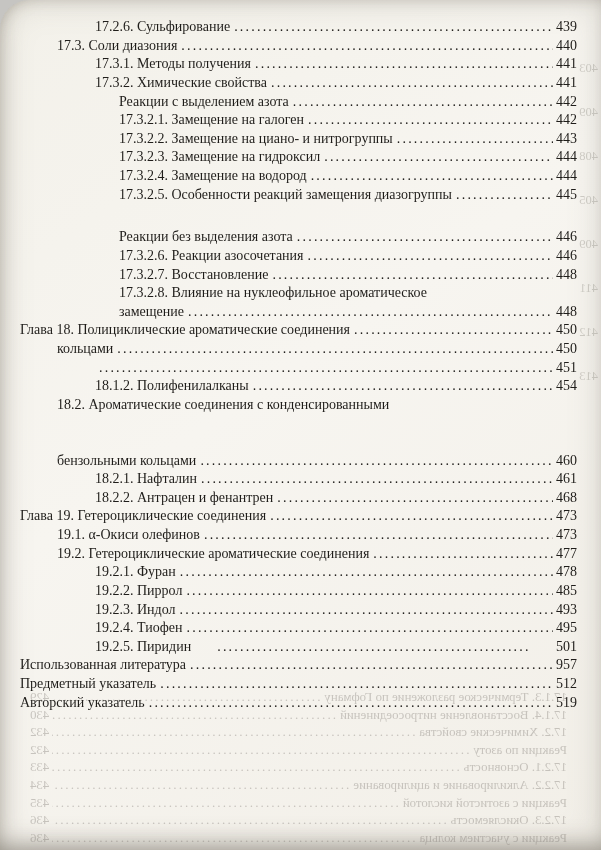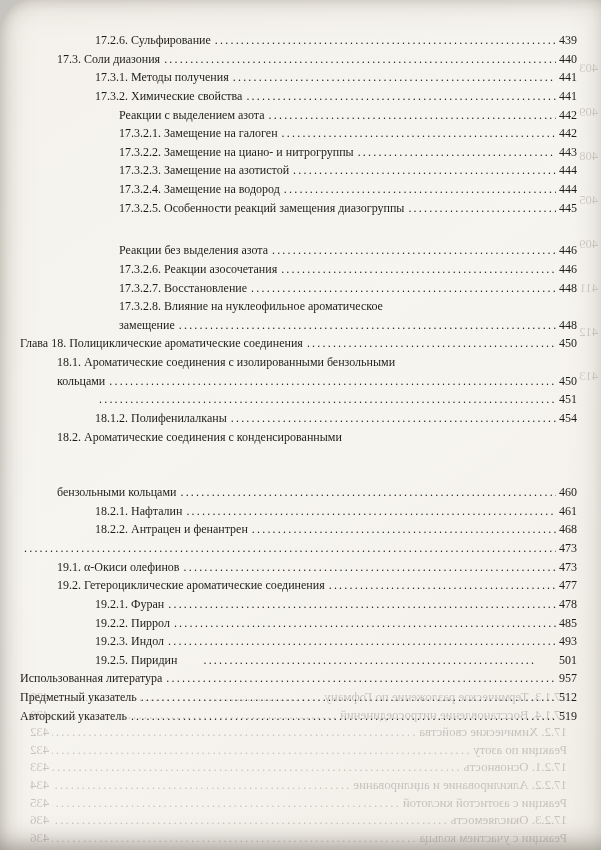--- a/index.html
+++ b/index.html
@@ -15,22 +15,22 @@
     background: linear-gradient(145deg, #f3f1ea 0%, #f7f5f0 45%, #f2efe8 100%);
     border-top-left-radius: 30px;
     box-shadow:
       inset 0 0 34px rgba(125,118,106,.22),
       inset 0 -16px 22px -12px rgba(95,90,80,.5),
       inset 14px 0 22px -16px rgba(125,118,106,.38),
       inset 0 10px 16px -12px rgba(125,118,106,.35);
     overflow: hidden;
   }
   .toc {
-    position: absolute; left: 20px; right: 24px; top: 31px;
-    font-size: 12px; line-height: 18.62px;
+    position: absolute; left: 20px; right: 24px; top: 18px;
+    font-size: 14px; line-height: 18.62px;
     color: #1f1d1a;
   }
   .row { display: flex; }
   .t { white-space: nowrap; }
   .dots { flex: 1 1 auto; overflow: hidden; white-space: nowrap; margin: 0 3px 0 4px; }
   .dots::after {
     content: "......................................................................................................................................................";
     letter-spacing: 2.2px;
     color: inherit;
   }
@@ -97,21 +97,21 @@
     <span class="t">17.3.2.1. Замещение на галоген</span>
     <span class="dots"></span>
     <span class="pg">442</span>
   </div>
       <div class="row" style="padding-left: 99px;">
     <span class="t">17.3.2.2. Замещение на циано- и нитрогруппы</span>
     <span class="dots"></span>
     <span class="pg">443</span>
   </div>
       <div class="row" style="padding-left: 99px;">
-    <span class="t">17.3.2.3. Замещение на азотистой</span>
+    <span class="t">17.3.2.3. Замещение на гидроксил</span>
     <span class="dots"></span>
     <span class="pg">444</span>
   </div>
       <div class="row" style="padding-left: 99px;">
     <span class="t">17.3.2.4. Замещение на водород</span>
     <span class="dots"></span>
     <span class="pg">444</span>
   </div>
       <div class="row" style="padding-left: 99px;">
     <span class="t">17.3.2.5. Особенности реакций замещения диазогруппы</span>
@@ -141,24 +141,20 @@
     <span class="t">замещение</span>
     <span class="dots"></span>
     <span class="pg">448</span>
   </div>
       <div class="row" style="padding-left: 0px;">
     <span class="t">Глава 18. Полициклические ароматические соединения</span>
     <span class="dots"></span>
     <span class="pg">450</span>
   </div>
       <div class="row" style="padding-left: 37px;">
-    <span class="t">18.1. Ароматические соединения с изолированными бензольными</span>
-
-  </div>
-      <div class="row" style="padding-left: 37px;">
     <span class="t">кольцами</span>
     <span class="dots"></span>
     <span class="pg">450</span>
   </div>
       <div class="row" style="padding-left: 75px;">
     <span class="dots"></span>
     <span class="pg">451</span>
   </div>
       <div class="row" style="padding-left: 75px; align-items: center;">
     <span class="t">18.1.2. Полифенилалканы</span>
@@ -178,20 +174,21 @@
     <span class="t">18.2.1. Нафталин</span>
     <span class="dots"></span>
     <span class="pg">461</span>
   </div>
       <div class="row" style="padding-left: 75px;">
     <span class="t">18.2.2. Антрацен и фенантрен</span>
     <span class="dots"></span>
     <span class="pg">468</span>
   </div>
       <div class="row" style="padding-left: 0px;">
+    <span class="t">Глава 19. Гетероциклические соединения</span>
     <span class="dots"></span>
     <span class="pg">473</span>
   </div>
       <div class="row" style="padding-left: 37px;">
     <span class="t">19.1. α-Окиси олефинов</span>
     <span class="dots"></span>
     <span class="pg">473</span>
   </div>
       <div class="row" style="padding-left: 37px;">
     <span class="t">19.2. Гетероциклические ароматические соединения</span>
@@ -205,20 +202,25 @@
   </div>
       <div class="row" style="padding-left: 75px;">
     <span class="t">19.2.2. Пиррол</span>
     <span class="dots"></span>
     <span class="pg">485</span>
   </div>
       <div class="row" style="padding-left: 75px;">
     <span class="t">19.2.3. Индол</span>
     <span class="dots"></span>
     <span class="pg">493</span>
+  </div>
+      <div class="row" style="padding-left: 75px;">
+    <span class="t">19.2.4. Тиофен</span>
+    <span class="dots"></span>
+    <span class="pg">495</span>
   </div>
       <div class="row" style="padding-left: 75px; gap: 22px;">
     <span class="t">19.2.5. Пиридин</span>
     <span class="dots"></span>
     <span class="pg">501</span>
   </div>
       <div class="row" style="padding-left: 0px;">
     <span class="t">Использованная литература</span>
     <span class="dots"></span>
     <span class="pg">957</span>

